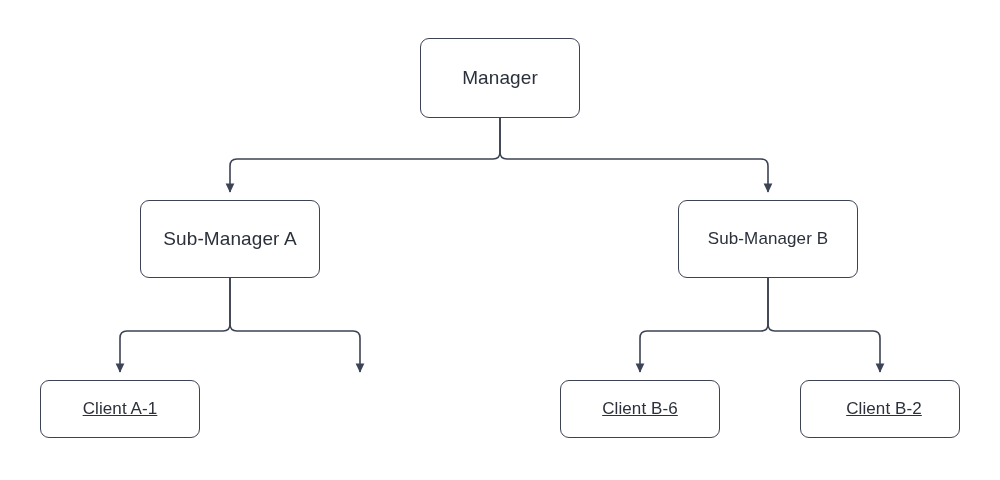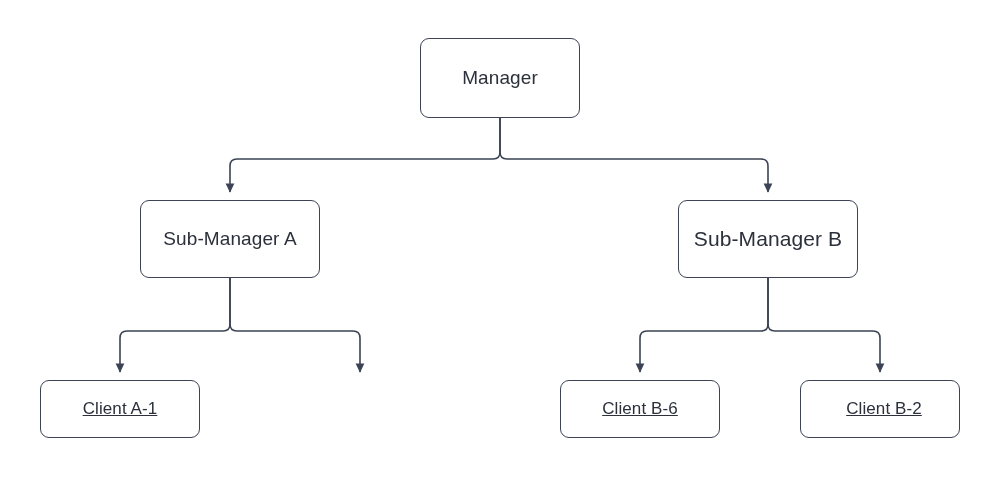--- a/index.html
+++ b/index.html
@@ -55,21 +55,21 @@
     top: 200px;
     width: 180px;
     height: 78px;
     font-size: 19px;
   }
   .node-mid-b {
     left: 678px;
     top: 200px;
     width: 180px;
     height: 78px;
-    font-size: 21px;
+    font-size: 17px;
     justify-content: center;
   }
   .node-leaf {
     top: 380px;
     width: 160px;
     height: 58px;
     font-size: 17px;
     text-decoration: underline;
   }
   .leaf-a1 { left: 40px; }

